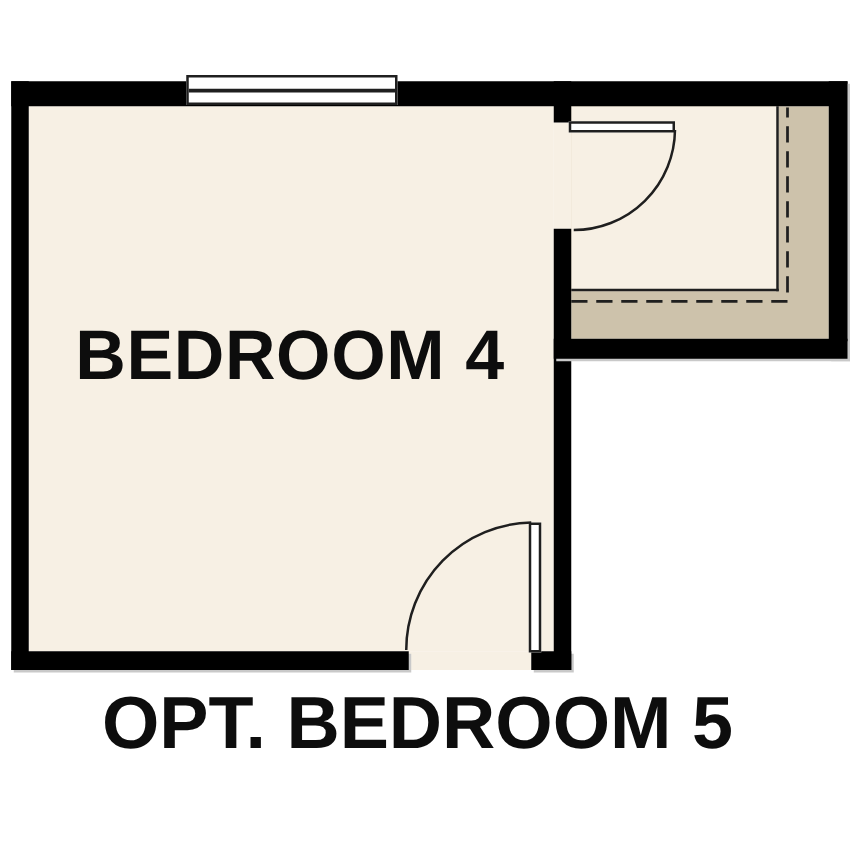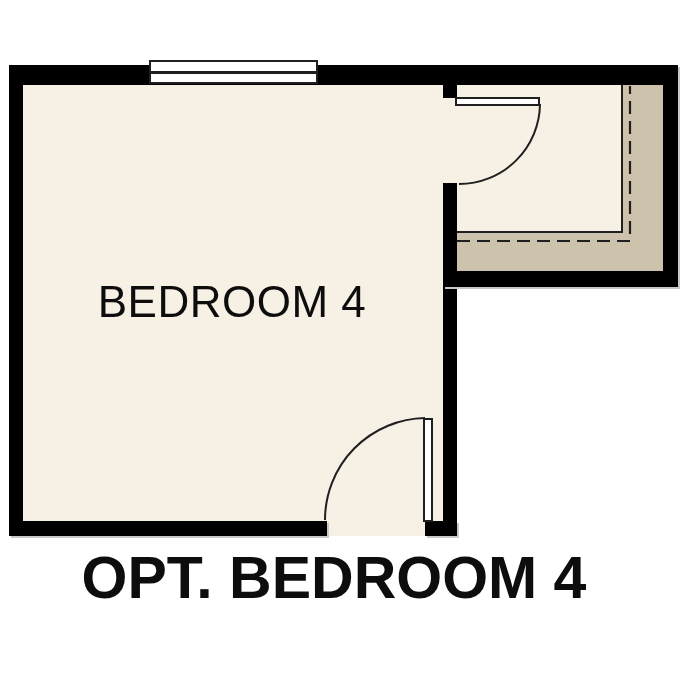--- a/index.html
+++ b/index.html
@@ -40,21 +40,21 @@
   .leaf-wic{left:455px; top:97px;  width:85px; height:9px;}
   .leaf-bed{left:423px; top:418px; width:10px; height:104px;}
 
   
   .overlay{position:absolute;left:0;top:0;width:687px;height:687px;pointer-events:none;}
   .arc{fill:none;stroke:var(--line,#1f1f1f);stroke-width:2;}
   .dash{fill:none;stroke:var(--line,#1f1f1f);stroke-width:2.2;stroke-dasharray:13 7;}
 
   
   .label{position:absolute;transform:translate(-50%,-50%);color:var(--text,#0d0d0d);white-space:nowrap;}
-  .label-bedroom{left:232px;top:302px;font-size:44px;font-weight:400;letter-spacing:0.5px;}
+  .label-bedroom{left:232px;top:284px;font-size:56px;font-weight:700;letter-spacing:0.5px;}
   .label-wic    {left:567px;top:198px;font-size:31px;font-weight:400;letter-spacing:1px;}
   .caption      {left:334px;top:578px;font-size:59px;font-weight:700;letter-spacing:0px;}
 </style>
 </head>
 <body>
 
 <div class="plan">
 
   <div class="abs bedroom-floor"></div>
   <div class="abs wic-band"></div>
@@ -79,14 +79,14 @@
   <div class="abs door-leaf leaf-bed"></div>
 
   <svg class="overlay" viewBox="0 0 687 687">
     <path class="dash" d="M 457 241 H 630 V 86"></path>
     <path class="arc" d="M 540 104 A 81 81 0 0 1 459 184"></path>
     <path class="arc" d="M 425 418 A 102 102 0 0 0 325 520"></path>
   </svg>
 
   <div class="label label-bedroom">BEDROOM 4</div>
 
-  <div class="label caption">OPT. BEDROOM 4</div>
+  <div class="label caption">OPT. BEDROOM 5</div>
 </div>
 
 </body></html>

